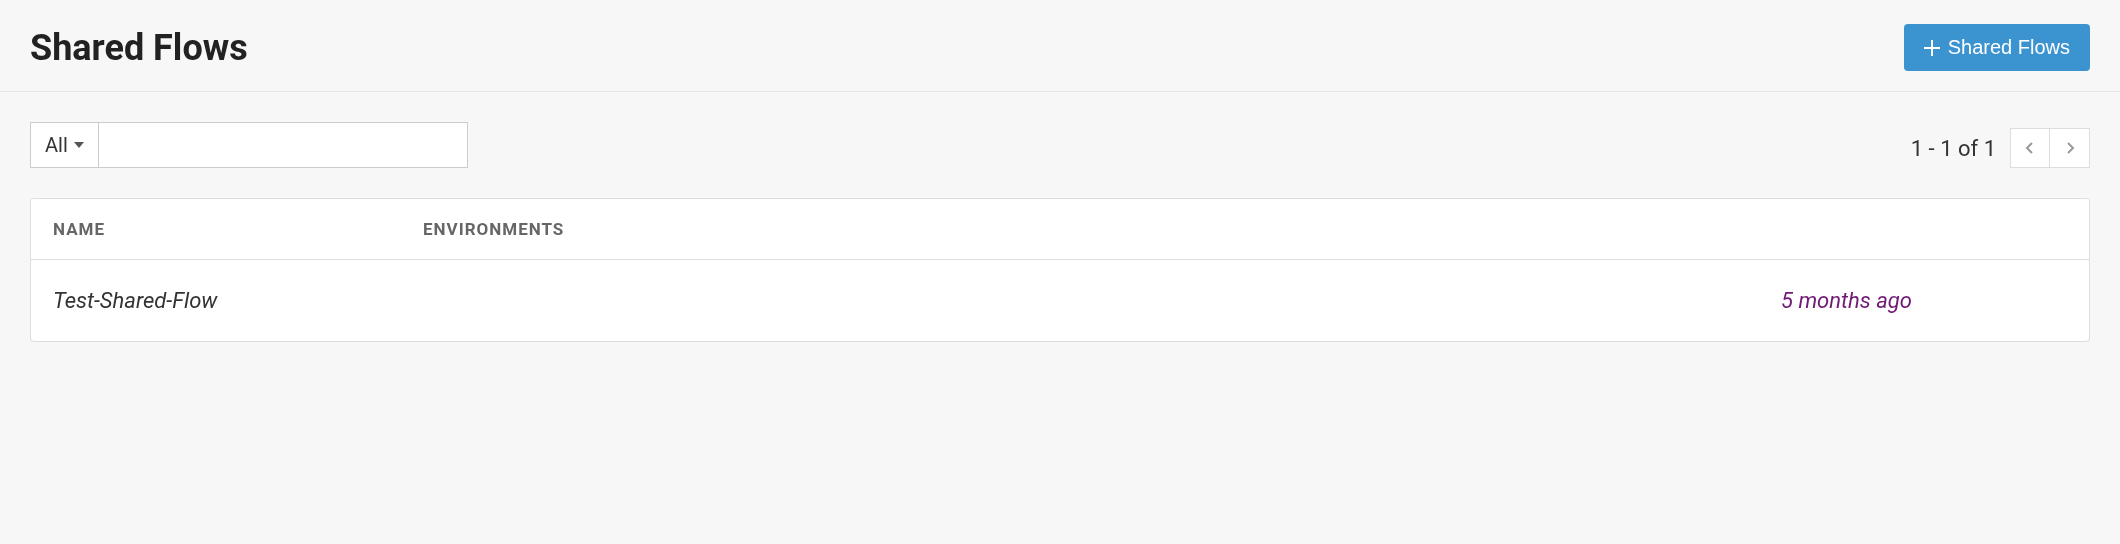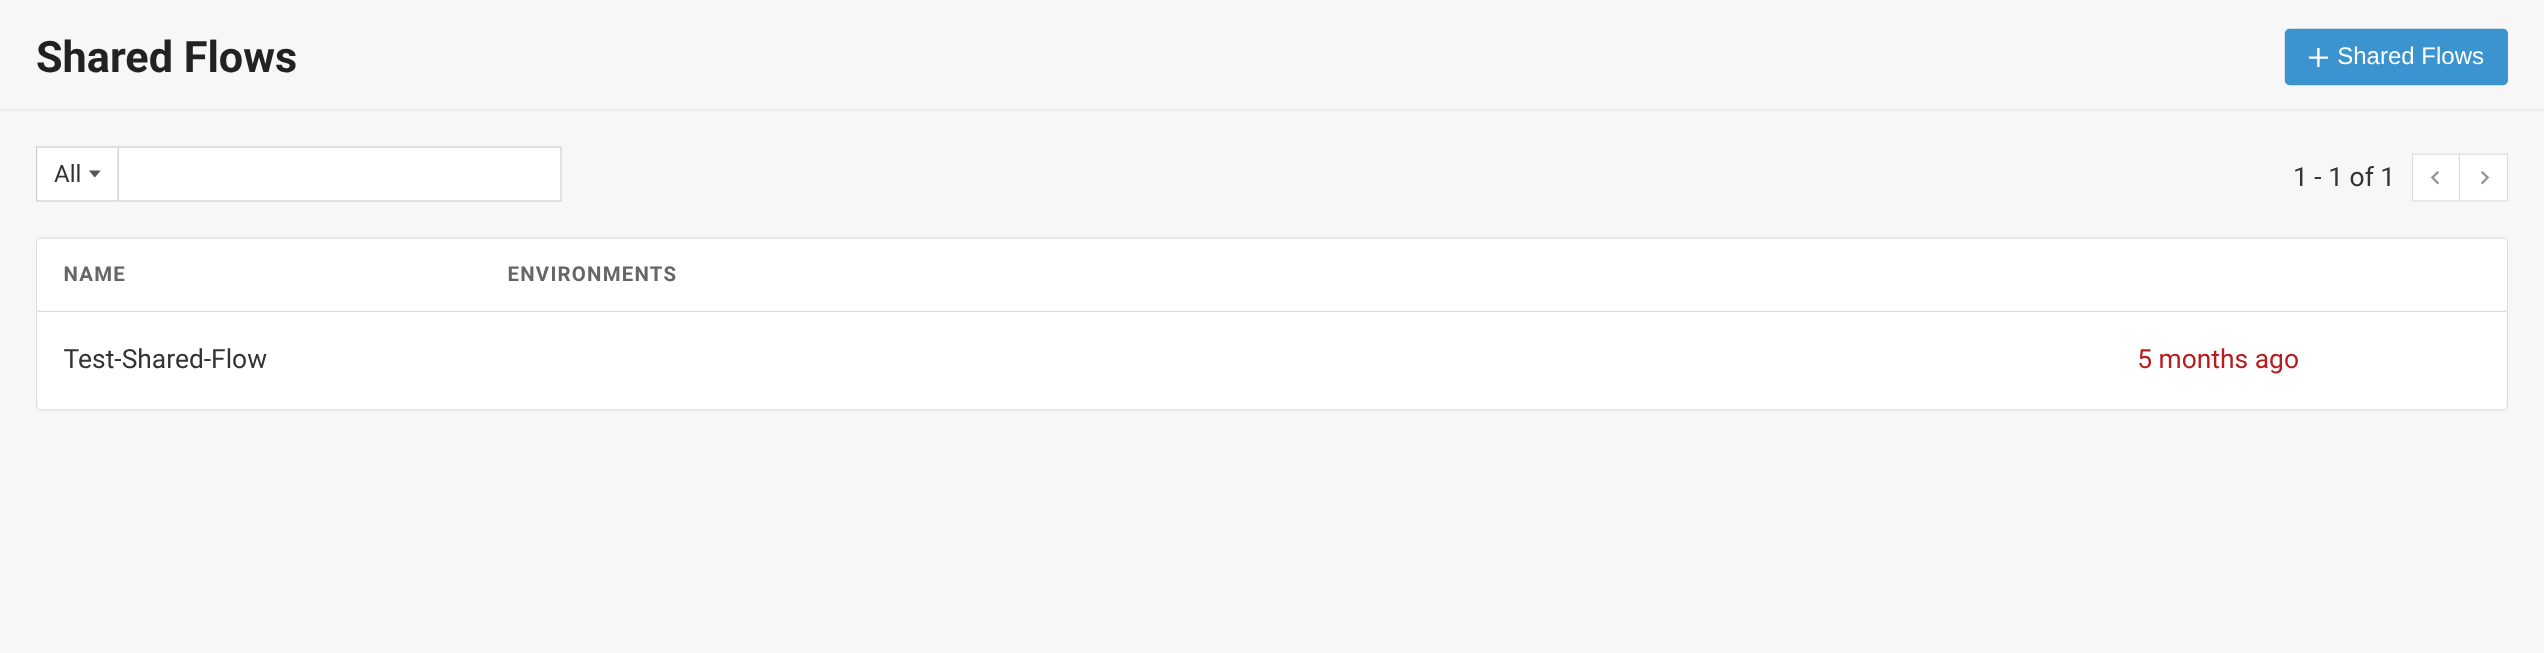--- a/index.html
+++ b/index.html
@@ -139,25 +139,26 @@
     .col-name { flex: 0 0 370px; }
     .col-env { flex: 1; align-items: center; }
     .col-mod { flex: 0 0 330px; }
     .sort-indicator {
       font-size: 12px;
       color: #666;
     }
     .table-row {
       display: flex;
       align-items: center;
+      font-style: italic;
     }
     .td {
       padding: 28px 22px;
       font-size: 22px;
-      color: #b91c1c;
+      color: #701a75;
     }
     .td.col-name { color: #333; }
   </style>
 </head>
 <body>
 
 <div class="header">
   <h1 class="page-title">Shared Flows</h1>
   <button class="btn-primary">
     <svg viewBox="0 0 16 16">

